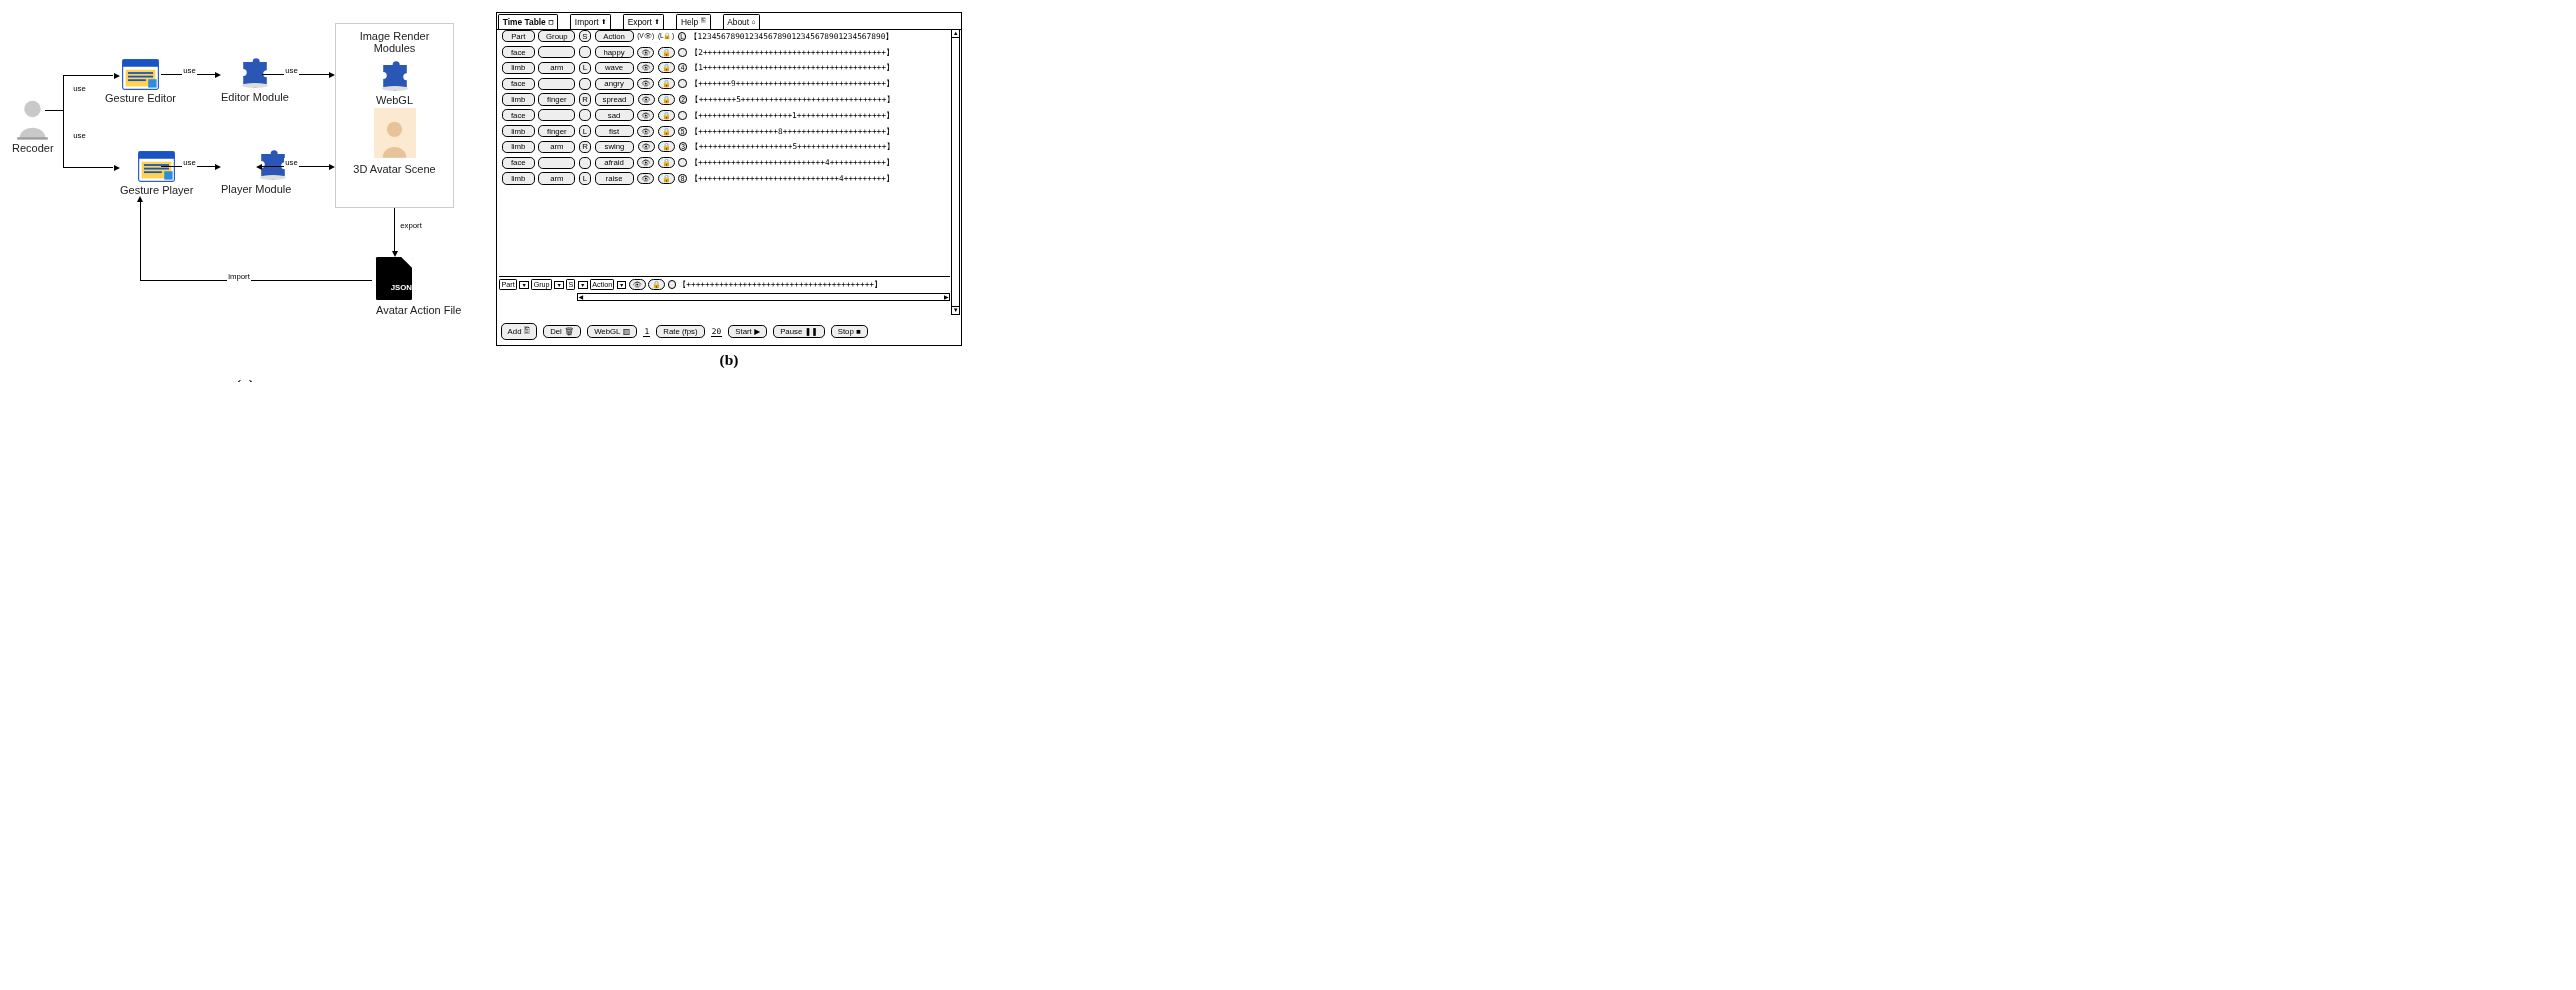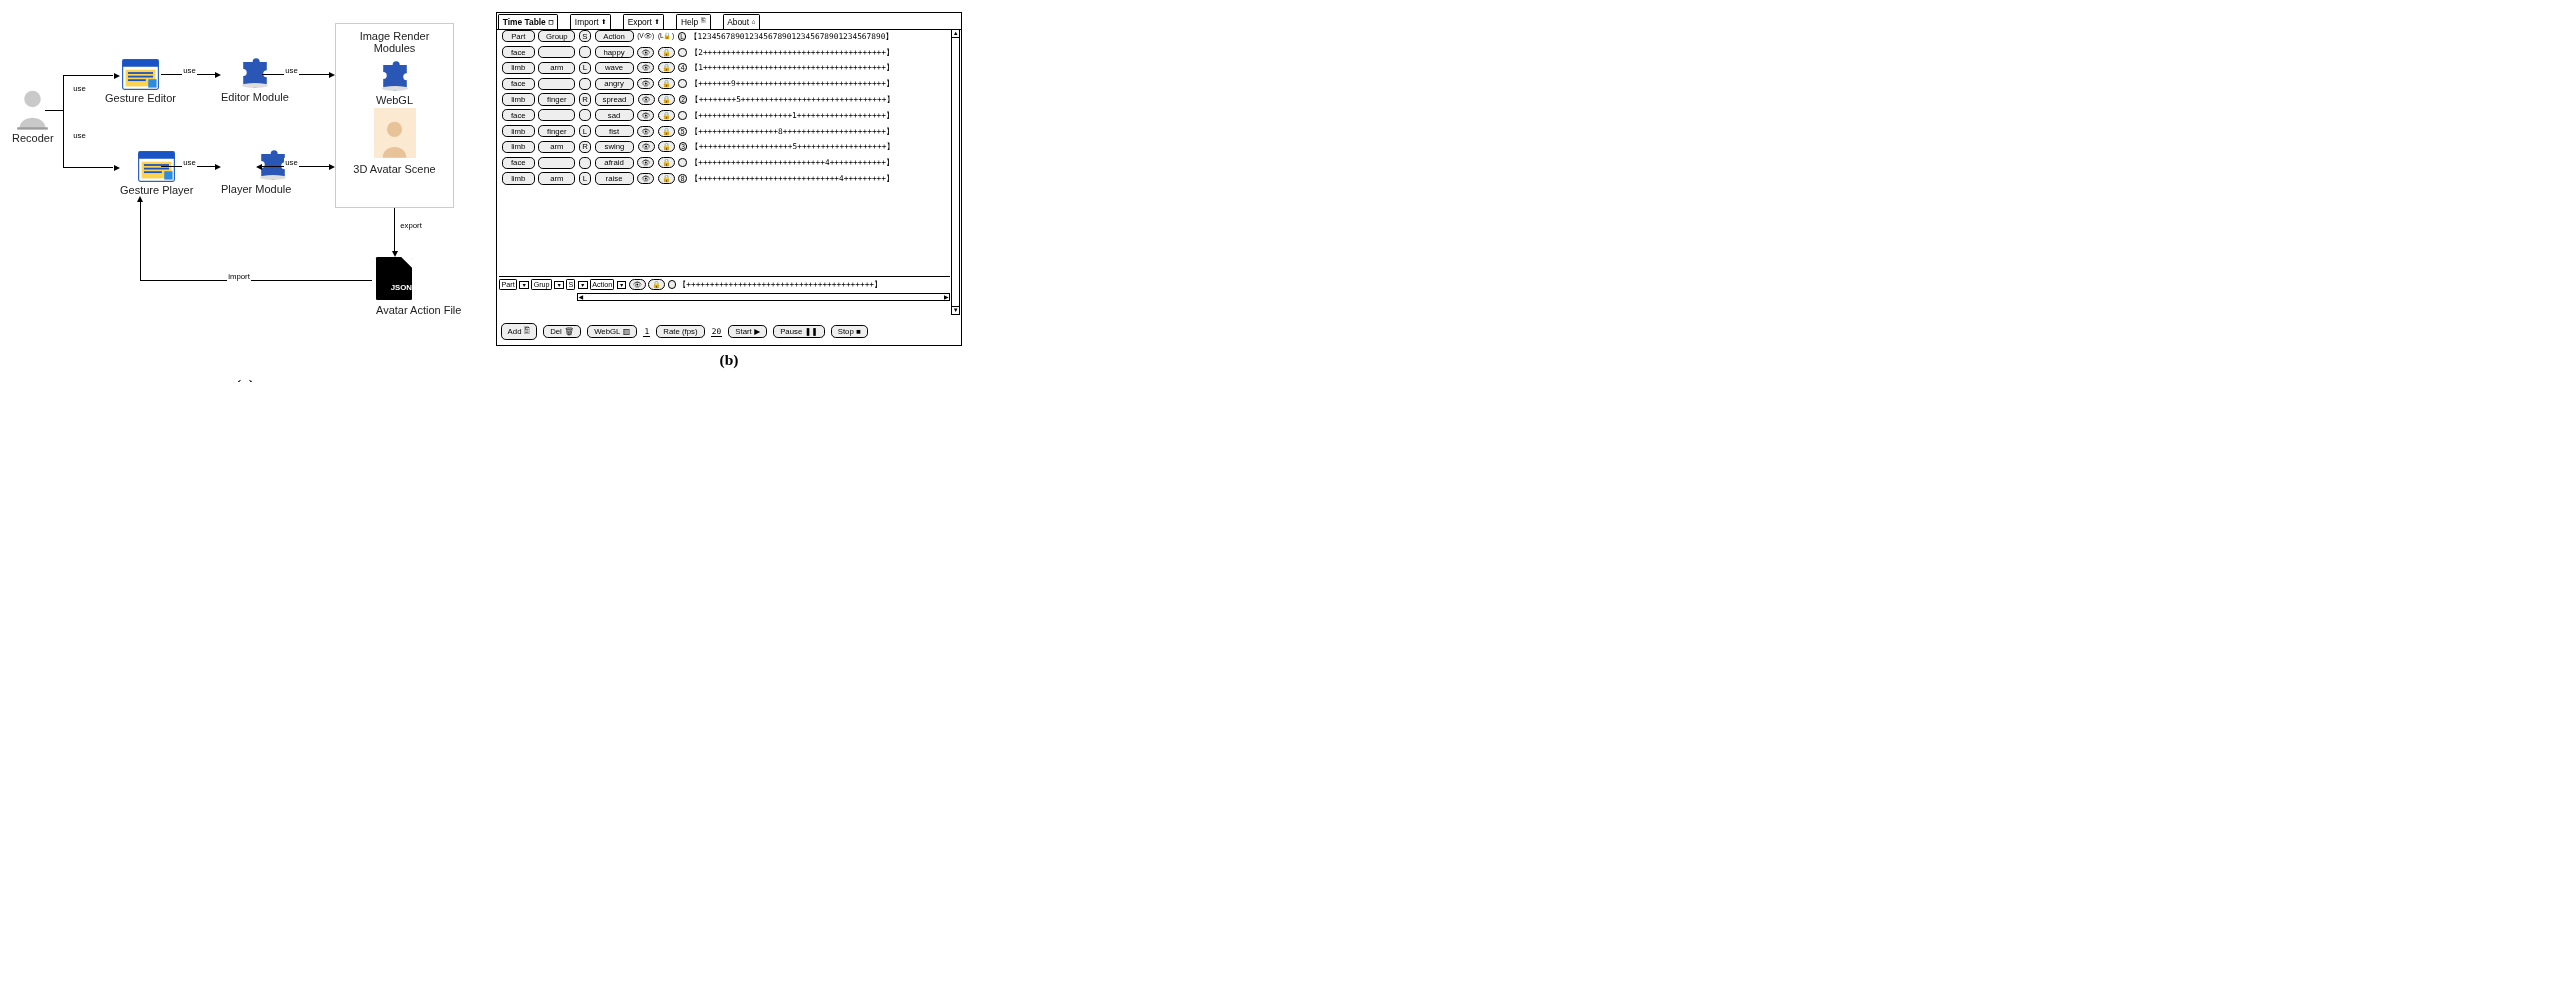--- a/index.html
+++ b/index.html
@@ -135,21 +135,21 @@
     border-top:1.2px solid #000; padding-top:2.4px;
   }
   .dropdown{border:1.2px solid #000;padding:0 1.2px;display:flex;align-items:center;gap:1.2px;border-radius:1.2px;}
   .dd-arrow{border:1.2px solid #000;padding:0 1.2px;font-size:5.4px;}
 </style>
 </head>
 <body>
 
 <div class="panel-a">
 
-  <div class="node" style="left:0;top:76px;">
+  <div class="node" style="left:0;top:86px;">
     <svg class="user-icon" viewBox="0 0 56 70">
       <circle cx="28" cy="18" r="14" fill="#c9c9c9"></circle>
       <path d="M6 68 C6 44 50 44 50 68 Z" fill="#c9c9c9"></path>
       <rect x="2" y="66" width="52" height="4" fill="#9c9c9c"></rect>
     </svg>
     <div class="label-text">Recoder</div>
   </div>
 
   <div class="node" style="left:93px;top:47px;">
     <svg class="app-icon" viewBox="0 0 62 52">

